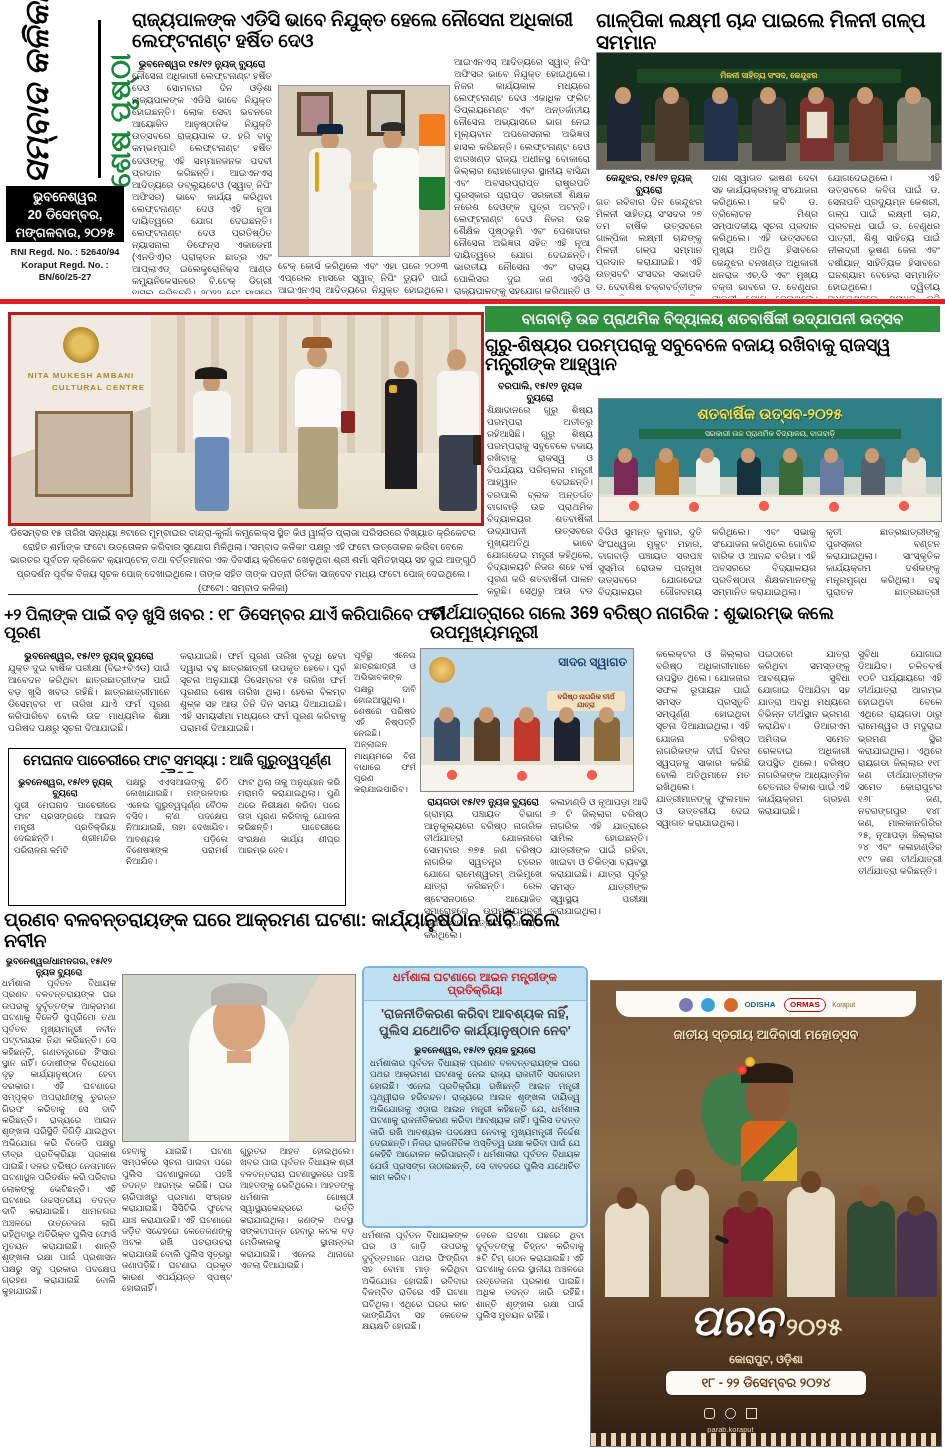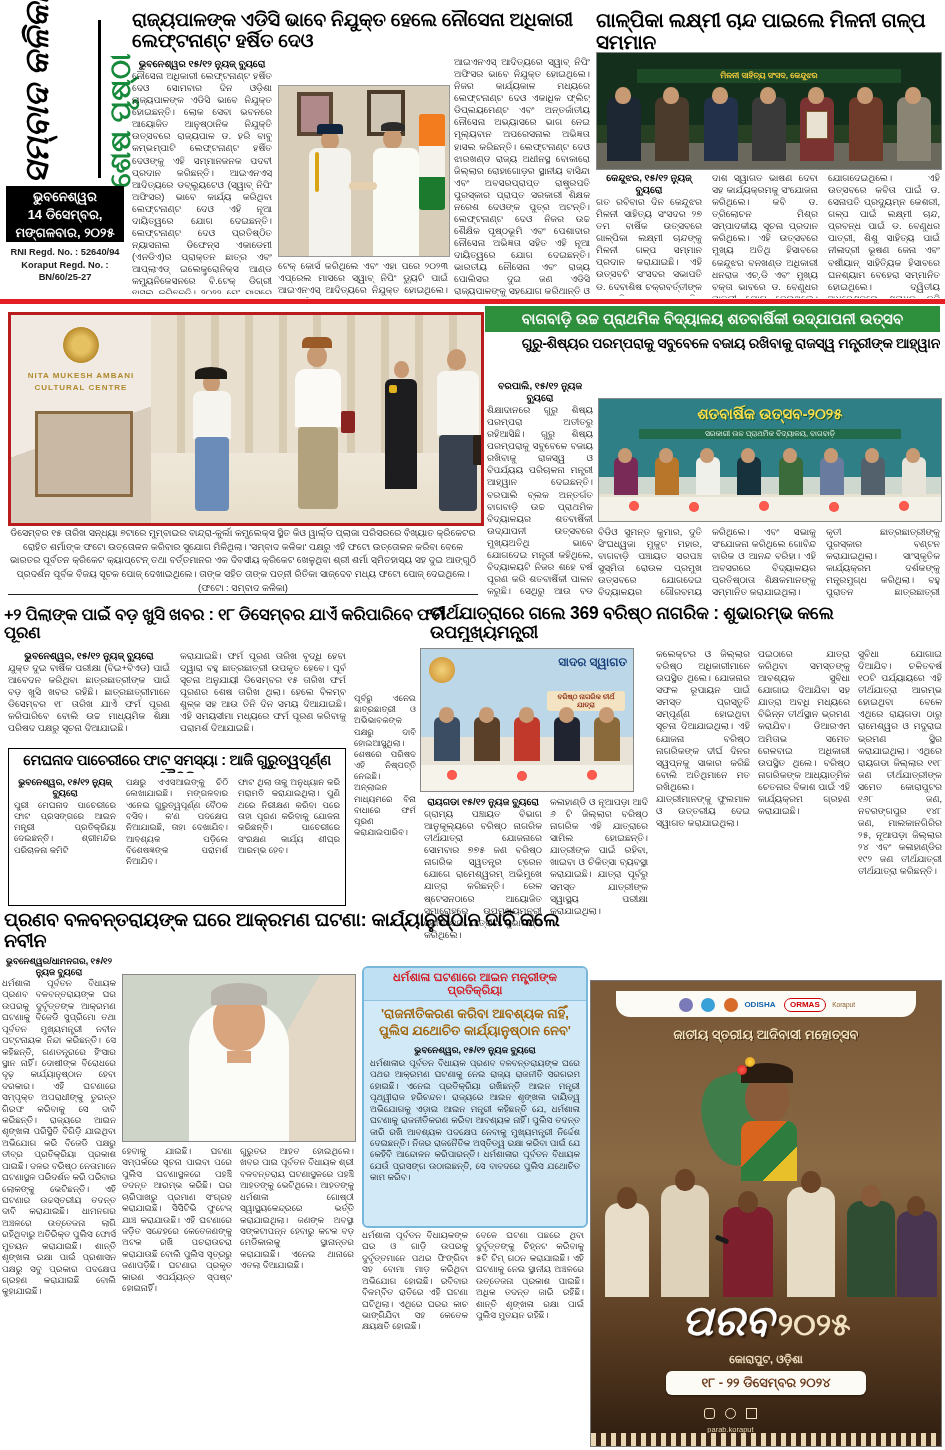--- a/index.html
+++ b/index.html
@@ -27,21 +27,21 @@
 
   <div class="abs vwrap" style="left:4px;top:12px;width:92px;height:170px;">
     <span class="vtxt" style="left:14px;top:172px;font-size:33px;font-weight:800;font-style:italic;color:#000;">ସମ୍ବାଦ କଳିକା</span>
   </div>
   <div class="abs" style="left:98px;top:20px;width:3px;height:158px;background:#000;"></div>
   <div class="abs vwrap" style="left:102px;top:12px;width:34px;height:170px;">
     <span class="vtxt" style="left:2px;top:176px;font-size:29px;font-weight:800;color:#17893b;">ଶେଷ ପୃଷ୍ଠା</span>
   </div>
   <div class="abs" style="left:6px;top:186px;width:118px;height:56px;background:#000;color:#fff;text-align:center;font-weight:bold;font-size:13px;line-height:1.4;padding-top:2px;box-sizing:border-box;">
     <div>ଭୁବନେଶ୍ୱର</div>
-    <div>14 ଡିସେମ୍ବର,</div>
+    <div>20 ଡିସେମ୍ବର,</div>
     <div>ମଙ୍ଗଳବାର, ୨୦୨୫</div>
   </div>
   <div class="abs" style="left:0;top:246px;width:130px;text-align:center;font-size:9.3px;font-weight:bold;color:#222;line-height:1.35;">
     <div>RNI Regd. No. : 52640/94</div>
     <div>Koraput Regd. No. :</div>
     <div>BN/60/25-27</div>
   </div>
 
   <div class="abs hl" style="left:132px;top:10px;width:458px;height:44px;font-size:19px;">ରାଜ୍ୟପାଳଙ୍କ ଏଡିସି ଭାବେ ନିଯୁକ୍ତ ହେଲେ ନୌସେନା ଅଧିକାରୀ ଲେଫ୍ଟନାଣ୍ଟ ହର୍ଷିତ ଦେଓ</div>
   <div class="abs" style="left:132px;top:58px;width:140px;height:238px;">
@@ -98,21 +98,21 @@
   </div>
   <div class="abs bt" style="left:712px;top:172px;width:106px;height:126px;">ଦାଶ ସ୍ୱାଗତ ଭାଷଣ ଦେବା ସହ କାର୍ଯ୍ୟକ୍ରମକୁ ସଂଯୋଜନା କରିଥିଲେ। କବି ଡ. ତ୍ରିଲୋଚନ ମିଶ୍ର ସମ୍ପାଦକୀୟ ସୂଚନା ପ୍ରଦାନ କରିଥିଲେ। ଏହି ଉତ୍ସବରେ ମୁଖ୍ୟ ଅତିଥି ହିସାବରେ କେନ୍ଦୁଝର ବନଖଣ୍ଡ ଅଧିକାରୀ ଧନରାଜ ଏଚ୍.ଡି ଏବଂ ମୁଖ୍ୟ ବକ୍ତା ଭାବରେ ଡ. ବେଣୁଧର ପାତ୍ରୀ ଯୋଗ ଦେଇଥିଲେ। ଡ. ଅନିଲ କୁମାର ଦାଶ ସମ୍ମାନିତ ଅତିଥି ଭାବେ</div>
   <div class="abs bt" style="left:828px;top:172px;width:112px;height:126px;">ଯୋଗଦେଇଥିଲେ। ଏହି ଉତ୍ସବରେ କବିତା ପାଇଁ ଡ. ସେନାପତି ପ୍ରଦ୍ୟୁମ୍ନ କେଶରୀ, ଗଳ୍ପ ପାଇଁ ଲକ୍ଷ୍ମୀ ଚାନ୍ଦ, ପ୍ରବନ୍ଧ ପାଇଁ ଡ. ବେଣୁଧର ପାତ୍ରୀ, ଶିଶୁ ସାହିତ୍ୟ ପାଇଁ ନୀଳାଦ୍ରୀ ଭୂଷଣ ଜେନା ଏବଂ ବର୍ଷୀୟାନ୍ ସାହିତ୍ୟିକ ହିସାବରେ ଘନଶ୍ୟାମ ବେହେରା ସମ୍ମାନିତ ହୋଇଥିଲେ। ଦ୍ୱିତୀୟ ଅଧିବେଶନରେ ଶତାଧିକ କବି ସେମାନଙ୍କ କବିତା ପାଠ କରିଥିଲେ।</div>
 
   <div class="abs rule-red" style="left:0;top:299px;width:945px;height:5px;"></div>
 
   <div class="abs photo" style="left:8px;top:312px;width:470px;height:208px;border:3px solid #b91c1c;">
     <div class="abs" style="left:0;top:0;width:140px;height:208px;background:linear-gradient(160deg,#f0eae2 0 55%,#d9cdbd 55% 100%);">
       <div class="abs" style="left:52px;top:12px;width:36px;height:36px;border-radius:50%;background:radial-gradient(circle,#e6c161 0 35%,#b98c2e 70%,#efe9e2 72%);"></div>
       <div class="abs" style="left:6px;top:56px;width:128px;text-align:center;color:#b08a2e;font-size:8px;font-weight:bold;letter-spacing:1px;">NITA MUKESH AMBANI</div>
-      <div class="abs" style="left:6px;top:68px;width:128px;text-align:center;color:#b08a2e;font-size:8px;font-weight:bold;letter-spacing:1px;">CULTURAL CENTRE</div>
+      <div class="abs" style="left:6px;top:68px;width:128px;text-align:right;color:#b08a2e;font-size:8px;font-weight:bold;letter-spacing:1px;">CULTURAL CENTRE</div>
       <div class="abs" style="left:24px;top:96px;width:92px;height:80px;background:#c9b9a4;border:3px solid #8a6a42;"></div>
     </div>
     <div class="abs" style="left:140px;top:0;width:330px;height:208px;background:repeating-linear-gradient(90deg,#e8dfcf 0 26px,#d8cbb4 26px 34px),linear-gradient(180deg,#e8e0d2,#cbbda6);">
       <div class="abs" style="left:0;bottom:0;width:330px;height:70px;background:linear-gradient(180deg,#efe8da,#e7ddc9);"></div>
       <div class="head" style="left:52px;top:58px;width:17px;height:19px;"></div>
       <div class="abs" style="left:44px;top:52px;width:32px;height:12px;background:#1e1a16;border-radius:50% 50% 0 0;"></div>
       <div class="abs" style="left:42px;top:76px;width:38px;height:48px;background:#f6f4ee;border-radius:8px 8px 0 0;"></div>
       <div class="abs" style="left:44px;top:122px;width:34px;height:74px;background:#6b8cb8;border-radius:4px;"></div>
       <div class="head" style="left:156px;top:30px;width:20px;height:22px;"></div>
       <div class="abs" style="left:151px;top:22px;width:30px;height:11px;background:#9a5b28;border-radius:6px 6px 0 0;"></div>
@@ -124,21 +124,21 @@
       <div class="abs" style="left:238px;top:70px;width:8px;height:8px;background:#e3b31e;border-radius:2px;"></div>
       <div class="head" style="left:296px;top:34px;width:19px;height:21px;"></div>
       <div class="abs" style="left:286px;top:56px;width:42px;height:64px;background:#f6f5f0;border-radius:8px 8px 0 0;"></div>
       <div class="abs" style="left:288px;top:120px;width:38px;height:76px;background:#39414f;border-radius:4px;"></div>
       <div class="abs" style="left:322px;top:120px;width:16px;height:30px;background:#2a2118;border-radius:2px;"></div>
     </div>
   </div>
   <div class="abs cap" style="left:8px;top:526px;width:470px;height:68px;border-bottom:1.5px solid #222;">ଡିସେମ୍ବର ୧୫ ତାରିଖ ସନ୍ଧ୍ୟା ୭ଟାରେ ମୁମ୍ବାଇର ବାନ୍ଦ୍ରା-କୁର୍ଲା କମ୍ପ୍ଲେକ୍ସ ସ୍ଥିତ କିଓ ୱାର୍ଲ୍ଡ ପ୍ଲାଜା ପରିସରରେ ବିଖ୍ୟାତ କ୍ରିକେଟର ରୋହିତ ଶର୍ମାଙ୍କ ଫଟୋ ଉତ୍ତୋଳନ କରିବାର ସୁଯୋଗ ମିଳିଥିଲା। 'ସମ୍ବାଦ କଳିକା' ପକ୍ଷରୁ ଏହି ଫଟୋ ଉତ୍ତୋଳନ କରିବା ବେଳେ ଭାରତର ପୂର୍ବତନ କ୍ରିକେଟ କ୍ୟାପ୍ଟେନ୍ ତଥା ବର୍ତ୍ତମାନର ଏକ ଦିବସୀୟ କ୍ରିକେଟ ଖେଳୁଥିବା ଶ୍ରୀ ଶର୍ମା ସ୍ମିତହାସ୍ୟ ସହ ଦୁଇ ଆଙ୍ଗୁଠି ପ୍ରଦର୍ଶନ ପୂର୍ବକ ବିଜୟ ସୂଚକ ପୋଜ୍ ଦେଖାଇଥିଲେ। ତାଙ୍କ ସହିତ ତାଙ୍କ ପତ୍ନୀ ରିତିକା ସାଜ୍‌ଦେବ ମଧ୍ୟ ଫଟୋ ପୋଜ୍ ଦେଇଥିଲେ। (ଫଟୋ : ସମ୍ବାଦ କଳିକା)</div>
 
   <div class="abs" style="left:485px;top:306px;width:455px;height:26px;background:#2e8f3d;color:#fff;font-weight:bold;font-size:15px;text-align:center;line-height:26px;overflow:hidden;">ବାଗବାଡ଼ି ଉଚ୍ଚ ପ୍ରାଥମିକ ବିଦ୍ୟାଳୟ ଶତବାର୍ଷିକୀ ଉଦ୍‌ଯାପନୀ ଉତ୍ସବ</div>
-  <div class="abs hl" style="left:485px;top:336px;width:455px;height:40px;font-size:14px;text-align:right;">ଗୁରୁ-ଶିଷ୍ୟର ପରମ୍ପରାକୁ ସବୁବେଳେ ବଜାୟ ରଖିବାକୁ ରାଜସ୍ୱ ମନ୍ତ୍ରୀଙ୍କ ଆହ୍ୱାନ</div>
+  <div class="abs hl" style="left:485px;top:336px;width:455px;height:40px;font-size:18px;text-align:left;">ଗୁରୁ-ଶିଷ୍ୟର ପରମ୍ପରାକୁ ସବୁବେଳେ ବଜାୟ ରଖିବାକୁ ରାଜସ୍ୱ ମନ୍ତ୍ରୀଙ୍କ ଆହ୍ୱାନ</div>
   <div class="abs" style="left:487px;top:380px;width:106px;height:218px;">
     <div class="dl">ବରପାଲି, ୧୫/୧୨ ନ୍ୟୁଜ ବ୍ୟୁରୋ</div>
     <div class="bt" style="height:196px;">ଶିକ୍ଷାଦାନରେ ଗୁରୁ ଶିଷ୍ୟ ପରମ୍ପରା ଅତୀତରୁ ରହିଆସିଛି। ଗୁରୁ ଶିଷ୍ୟ ପରମ୍ପରାକୁ ସବୁବେଳେ ବଜାୟ ରଖିବାକୁ ରାଜସ୍ୱ ଓ ବିପର୍ଯ୍ୟୟ ପରିଚାଳନା ମନ୍ତ୍ରୀ ଆହ୍ୱାନ ଦେଇଛନ୍ତି। ବରପାଲି ବ୍ଲକ ଅନ୍ତର୍ଗତ ବାଗବାଡ଼ି ଉଚ୍ଚ ପ୍ରାଥମିକ ବିଦ୍ୟାଳୟର ଶତବାର୍ଷିକୀ ଉଦ୍‌ଯାପନୀ ଉତ୍ସବରେ ମୁଖ୍ୟଅତିଥି ଭାବେ ଯୋଗଦେଇ ମନ୍ତ୍ରୀ କହିଥିଲେ, ବିଦ୍ୟାଳୟଟି ନିଜର ଶହେ ବର୍ଷ ପୂରଣ କରି ଶତବାର୍ଷିକୀ ପାଳନ କରୁଛି। ସେଥିରୁ ଆଉ ବଡ ଉଦାହରଣ କ'ଣ ହୋଇପାରେ।</div>
   </div>
   <div class="abs photo" style="left:598px;top:398px;width:342px;height:122px;border:1px solid #888;background:linear-gradient(180deg,#2f7f86 0 64%,#cfd8cf 64% 78%,#e8e2d2 78%);">
     <div class="abs" style="left:10px;top:6px;width:322px;text-align:center;color:#ffe14d;font-size:15px;font-weight:800;text-shadow:1px 1px 0 #14532d;">ଶତବାର୍ଷିକ ଉତ୍ସବ-୨୦୨୫</div>
     <div class="abs" style="left:40px;top:30px;width:262px;text-align:center;color:#fff;font-size:7.5px;background:#226b4a;">ସରକାରୀ ଉଚ୍ଚ ପ୍ରାଥମିକ ବିଦ୍ୟାଳୟ, ବାଗବାଡ଼ି</div>
     <div class="abs" style="left:6px;bottom:26px;width:330px;height:38px;display:flex;justify-content:space-around;">
       <span style="width:24px;background:#7a2a56;border-radius:6px 6px 0 0;position:relative;">
           <span class="head" style="left:4px;top:-9px;width:14px;height:15px;"></span>
@@ -176,21 +176,21 @@
   <div class="abs bt" style="left:598px;top:526px;width:104px;height:72px;">ବିଡିଓ ସୁମନ୍ତ କୁମାର, ଦୁତି ସିଂଘଧ୍ୱଜା ମୁକୁଟ ମହାର, ବାଗବାଡ଼ି ପଞ୍ଚାୟତ ସରପଞ୍ଚ ସୁସ୍ମିତା ରୋଉଳ ପ୍ରମୁଖ ଉତ୍ସବରେ ଯୋଗଦେଇ ବିଦ୍ୟାଳୟର ଗୌରବମୟ ଇତିହାସ ସମ୍ପର୍କରେ ଆଲୋକପାତ କରିଥିଲେ।</div>
   <div class="abs bt" style="left:712px;top:526px;width:104px;height:72px;">କରିଥିଲେ। ଏବଂ ସଭାକୁ ସଂଯୋଜନା କରିଥିଲେ ଗୋବିନ୍ଦ ବାରିକ ଓ ଆନନ୍ଦ ବରିହା। ଏହି ଅବସରରେ ବିଦ୍ୟାଳୟର ପ୍ରତିଷ୍ଠାତା ଶିକ୍ଷକମାନଙ୍କୁ ସମ୍ମାନିତ କରାଯାଇଥିଲା।</div>
   <div class="abs bt" style="left:826px;top:526px;width:114px;height:72px;">କୃତୀ ଛାତ୍ରଛାତ୍ରୀଙ୍କୁ ପୁରସ୍କାର ବଣ୍ଟନ କରାଯାଇଥିଲା। ସାଂସ୍କୃତିକ କାର୍ଯ୍ୟକ୍ରମ ଦର୍ଶକଙ୍କୁ ମନ୍ତ୍ରମୁଗ୍ଧ କରିଥିଲା। ବହୁ ପୁରାତନ ଛାତ୍ରଛାତ୍ରୀ ଉତ୍ସବରେ ସାମିଲ ହୋଇଥିଲେ।</div>
 
   <div class="abs hl" style="left:4px;top:606px;width:458px;height:38px;font-size:16.5px;">+୨ ପିଲାଙ୍କ ପାଇଁ ବଡ଼ ଖୁସି ଖବର : ୧୮ ଡିସେମ୍ବର ଯାଏଁ କରିପାରିବେ ଫର୍ମ ପୂରଣ</div>
   <div class="abs" style="left:8px;top:650px;width:162px;height:92px;">
     <div class="dl">ଭୁବନେଶ୍ୱର, ୧୫/୧୨ ନ୍ୟୁଜ୍ ବ୍ୟୁରୋ</div>
     <div class="bt" style="height:78px;">ଯୁକ୍ତ ଦୁଇ ବାର୍ଷିକ ପରୀକ୍ଷା (ବିଇ+ବିଏଡ) ପାଇଁ ଆବେଦନ କରିଥିବା ଛାତ୍ରଛାତ୍ରୀଙ୍କ ପାଇଁ ବଡ଼ ଖୁସି ଖବର ରହିଛି। ଛାତ୍ରଛାତ୍ରୀମାନେ ଡିସେମ୍ବର ୧୮ ତାରିଖ ଯାଏଁ ଫର୍ମ ପୂରଣ କରିପାରିବେ ବୋଲି ଉଚ୍ଚ ମାଧ୍ୟମିକ ଶିକ୍ଷା ପରିଷଦ ପକ୍ଷରୁ ସୂଚନା ଦିଆଯାଇଛି।</div>
   </div>
   <div class="abs bt" style="left:180px;top:650px;width:166px;height:92px;">କରାଯାଇଛି। ଫର୍ମ ପୂରଣ ତାରିଖ ବୃଦ୍ଧି ହେବା ଦ୍ୱାରା ବହୁ ଛାତ୍ରଛାତ୍ରୀ ଉପକୃତ ହେବେ। ପୂର୍ବ ସୂଚନା ଅନୁଯାୟୀ ଡିସେମ୍ବର ୧୫ ତାରିଖ ଫର୍ମ ପୂରଣର ଶେଷ ତାରିଖ ଥିଲା। ହେଲେ ବିଳମ୍ବ ଶୁଳ୍କ ସହ ଆଉ ତିନି ଦିନ ସମୟ ଦିଆଯାଇଛି। ଏହି ସମୟସୀମା ମଧ୍ୟରେ ଫର୍ମ ପୂରଣ କରିବାକୁ ପରାମର୍ଶ ଦିଆଯାଇଛି।</div>
-  <div class="abs bt" style="left:354px;top:650px;width:62px;height:256px;font-size:8.6px;margin-top:43px;">ପୂର୍ବରୁ ଏନେଇ ଛାତ୍ରଛାତ୍ରୀ ଓ ଅଭିଭାବକଙ୍କ ପକ୍ଷରୁ ଦାବି ହୋଇଆସୁଥିଲା। ଶେଷରେ ପରିଷଦ ଏହି ନିଷ୍ପତ୍ତି ନେଇଛି। ଅନ୍‌ଲାଇନ ମାଧ୍ୟମରେ ବିନା ବାଧାରେ ଫର୍ମ ପୂରଣ କରାଯାଇପାରିବ।</div>
+  <div class="abs bt" style="left:354px;top:650px;width:62px;height:256px;font-size:8.6px;">ପୂର୍ବରୁ ଏନେଇ ଛାତ୍ରଛାତ୍ରୀ ଓ ଅଭିଭାବକଙ୍କ ପକ୍ଷରୁ ଦାବି ହୋଇଆସୁଥିଲା। ଶେଷରେ ପରିଷଦ ଏହି ନିଷ୍ପତ୍ତି ନେଇଛି। ଅନ୍‌ଲାଇନ ମାଧ୍ୟମରେ ବିନା ବାଧାରେ ଫର୍ମ ପୂରଣ କରାଯାଇପାରିବ।</div>
 
   <div class="abs" style="left:8px;top:748px;width:338px;height:158px;border:1.5px solid #000;box-sizing:border-box;padding:4px 5px;">
     <div class="hl" style="font-size:14.5px;text-align:center;height:20px;">ମେଘନାଦ ପାଚେରୀରେ ଫାଟ ସମସ୍ୟା : ଆଜି ଗୁରୁତ୍ୱପୂର୍ଣ୍ଣ ବୈଠକ</div>
     <div style="position:relative;height:124px;margin-top:4px;">
       <div class="abs" style="left:0;top:0;width:102px;height:124px;">
         <div class="dl" style="font-size:9px;">ଭୁବନେଶ୍ୱର, ୧୫/୧୨ ନ୍ୟୁଜ୍ ବ୍ୟୁରୋ</div>
         <div class="bt" style="font-size:8.7px;height:98px;">ପୁରୀ ମେଘନାଦ ପାଚେରୀରେ ଫାଟ ପ୍ରସଙ୍ଗରେ ଆଇନ ମନ୍ତ୍ରୀ ପ୍ରତିକ୍ରିୟା ଦେଇଛନ୍ତି। ଶ୍ରୀମନ୍ଦିର ପରିଚାଳନା କମିଟି</div>
       </div>
       <div class="abs bt" style="left:112px;top:0;width:102px;height:124px;font-size:8.7px;">ପକ୍ଷରୁ ଏଏସଆଇଙ୍କୁ ଚିଠି ଲେଖାଯାଇଛି। ମଙ୍ଗଳବାର ଏନେଇ ଗୁରୁତ୍ୱପୂର୍ଣ୍ଣ ବୈଠକ ବସିବ। କ'ଣ ପଦକ୍ଷେପ ନିଆଯାଇଛି, ତାହା ଦେଖାଯିବ। ଆବଶ୍ୟକ ପଡ଼ିଲେ ବିଶେଷଜ୍ଞଙ୍କ ପରାମର୍ଶ ନିଆଯିବ।</div>
       <div class="abs bt" style="left:224px;top:0;width:102px;height:124px;font-size:8.7px;">ଫାଟ ଥିଲା ତାକୁ ଅନୁଧ୍ୟାନ କରି ମରାମତି କରାଯାଇଥିଲା। ପୁଣି ଥରେ ନିରୀକ୍ଷଣ କରିବା ପରେ ତାହା ପୂରଣ କରିବାକୁ ଯୋଜନା କରିଛନ୍ତି। ପାଚେରୀରେ ସଂରକ୍ଷଣ କାର୍ଯ୍ୟ ଶୀଘ୍ର ଆରମ୍ଭ ହେବ।</div>
@@ -243,21 +243,21 @@
     <div class="abs" style="left:66px;top:26px;width:100px;height:140px;background:#fbfbf8;border-radius:46px 46px 0 0;"></div>
     <div class="head" style="left:90px;top:16px;width:52px;height:60px;background:#d9a57e;"></div>
     <div class="abs" style="left:88px;top:8px;width:56px;height:22px;background:#b9b5ad;border-radius:50% 50% 0 0;"></div>
     <div class="abs" style="left:104px;top:76px;width:24px;height:12px;background:#d9a57e;"></div>
   </div>
   <div class="abs bt" style="left:122px;top:1146px;width:110px;height:300px;font-size:8.8px;">ହେବାକୁ ଯାଇଛି। ଘଟଣା ସମ୍ପର୍କରେ ସୂଚନା ପାଇବା ପରେ ପୁଲିସ ଘଟଣାସ୍ଥଳରେ ପହଞ୍ଚି ତଦନ୍ତ ଆରମ୍ଭ କରିଛି। ଘର ଚାରିପାଖରୁ ପ୍ରମାଣ ସଂଗ୍ରହ କରାଯାଇଛି। ସିସିଟିଭି ଫୁଟେଜ୍ ଯାଞ୍ଚ କରାଯାଉଛି। ଏହି ଘଟଣାରେ ଜଡ଼ିତ ସନ୍ଦେହରେ କେତେଜଣଙ୍କୁ ଅଟକ ରଖି ପଚରାଉଚରା କରାଯାଉଛି ବୋଲି ପୁଲିସ ସୂତ୍ରରୁ ଜଣାପଡ଼ିଛି। ଘଟଣାର ପ୍ରକୃତ କାରଣ ଏପର୍ଯ୍ୟନ୍ତ ସ୍ପଷ୍ଟ ହୋଇନାହିଁ।</div>
   <div class="abs bt" style="left:240px;top:1146px;width:114px;height:300px;font-size:8.8px;">ଗୁରୁତର ଆହତ ହୋଇଥିଲେ। ଖବର ପାଇ ପୂର୍ବତନ ବିଧାୟକ ଶ୍ରୀ ବଳବନ୍ତରାୟ ଘଟଣାସ୍ଥଳରେ ପହଞ୍ଚି ଆହତଙ୍କୁ ଭେଟିଥିଲେ। ଆହତଙ୍କୁ ଧର୍ମଶାଳା ଗୋଷ୍ଠୀ ସ୍ୱାସ୍ଥ୍ୟକେନ୍ଦ୍ରରେ ଭର୍ତ୍ତି କରାଯାଇଥିଲା। ଜଣଙ୍କ ଅବସ୍ଥା ସଙ୍କଟାପନ୍ନ ହେବାରୁ କଟକ ବଡ଼ ମେଡିକାଲକୁ ସ୍ଥାନାନ୍ତର କରାଯାଇଛି। ଏନେଇ ଥାନାରେ ଏତଲା ଦିଆଯାଇଛି।</div>
 
   <div class="abs box-blue" style="left:362px;top:966px;width:222px;height:258px;">
     <div style="background:#bfe0f2;color:#d31920;font-weight:800;font-size:11.5px;text-align:center;padding:3px 2px;border-bottom:1px solid #8fc1de;">ଧର୍ମଶାଳା ଘଟଣାରେ ଆଇନ ମନ୍ତ୍ରୀଙ୍କ ପ୍ରତିକ୍ରିୟା</div>
-    <div style="color:#a16207;font-weight:800;font-size:13px;text-align:center;padding:5px 8px;line-height:1.3;">'ରାଜନୀତିକରଣ କରିବା ଆବଶ୍ୟକ ନାହିଁ, ପୁଲିସ ଯଥୋଚିତ କାର୍ଯ୍ୟାନୁଷ୍ଠାନ ନେବ'</div>
+    <div style="color:#404040;font-weight:800;font-size:13px;text-align:center;padding:5px 8px;line-height:1.3;">'ରାଜନୀତିକରଣ କରିବା ଆବଶ୍ୟକ ନାହିଁ, ପୁଲିସ ଯଥୋଚିତ କାର୍ଯ୍ୟାନୁଷ୍ଠାନ ନେବ'</div>
     <div class="dl" style="font-size:9px;">ଭୁବନେଶ୍ୱର, ୧୫/୧୨ ନ୍ୟୁଜ ବ୍ୟୁରୋ</div>
     <div class="bt" style="font-size:8.8px;padding:2px 6px;height:148px;">ଧର୍ମଶାଳାର ପୂର୍ବତନ ବିଧାୟକ ପ୍ରଣବ ବଳବନ୍ତରାୟଙ୍କ ଘରେ ପଥର ଆକ୍ରମଣ ଘଟଣାକୁ ନେଇ ରାଜ୍ୟ ରାଜନୀତି ସରଗରମ ହୋଇଛି। ଏନେଇ ପ୍ରତିକ୍ରିୟା ରଖିଛନ୍ତି ଆଇନ ମନ୍ତ୍ରୀ ପୃଥ୍ୱୀରାଜ ହରିଚନ୍ଦନ। ରାଜ୍ୟରେ ଆଇନ ଶୃଙ୍ଖଳା ଦାୟିତ୍ୱ ଅଭିଯୋଗକୁ ଏଡ଼ାଇ ଆଇନ ମନ୍ତ୍ରୀ କହିଛନ୍ତି ଯେ, ଧର୍ମଶାଳା ଘଟଣାକୁ ରାଜନୀତିକରଣ କରିବା ଆବଶ୍ୟକ ନାହିଁ। ପୁଲିସ ତଦନ୍ତ ଜାରି ରଖି ଆବଶ୍ୟକ ପଦକ୍ଷେପ ନେବାକୁ ମୁଖ୍ୟମନ୍ତ୍ରୀ ନିର୍ଦ୍ଦେଶ ଦେଇଛନ୍ତି। ନିଜର ରାଜନୈତିକ ଅସ୍ତିତ୍ୱ ରକ୍ଷା କରିବା ପାଇଁ ଯେ କେହିବି ଆନ୍ଦୋଳନ କରିପାରନ୍ତି। ଧର୍ମଶାଳାର ପୂର୍ବତନ ବିଧାୟକ ଯେଉଁ ପ୍ରସଙ୍ଗ ଉଠାଇଛନ୍ତି, ସେ ବାବଦରେ ପୁଲିସ ଯଥୋଚିତ କାମ କରିବ।</div>
   </div>
   <div class="abs bt" style="left:362px;top:1230px;width:106px;height:216px;font-size:8.8px;">ଧର୍ମଶାଳା ପୂର୍ବତନ ବିଧାୟକଙ୍କ ଘର ଓ ଗାଡ଼ି ଉପରକୁ ଦୁର୍ବୃତ୍ତମାନେ ପଥର ଫିଙ୍ଗିବା ସହ ବୋମା ମାଡ଼ କରିଥିବା ଅଭିଯୋଗ ହୋଇଛି। ରବିବାର ବିଳମ୍ବିତ ରାତିରେ ଏହି ଘଟଣା ଘଟିଥିଲା। ଏଥିରେ ଘରର କାଚ ଭାଙ୍ଗିଯିବା ସହ କେତେକ କ୍ଷୟକ୍ଷତି ହୋଇଛି।</div>
   <div class="abs bt" style="left:476px;top:1230px;width:108px;height:216px;font-size:8.8px;">ବେଳେ ଘଟଣା ପଛରେ ଥିବା ଦୁର୍ବୃତ୍ତଙ୍କୁ ଚିହ୍ନଟ କରିବାକୁ ୫ଟି ଟିମ୍ ଗଠନ କରାଯାଇଛି। ଏହି ଘଟଣାକୁ ନେଇ ସ୍ଥାନୀୟ ଅଞ୍ଚଳରେ ଉତ୍ତେଜନା ପ୍ରକାଶ ପାଇଛି। ଅଧିକ ତଦନ୍ତ ଜାରି ରହିଛି। ଶାନ୍ତି ଶୃଙ୍ଖଳା ରକ୍ଷା ପାଇଁ ପୁଲିସ ମୁତୟନ ରହିଛି।</div>
 
   <div class="abs" style="left:590px;top:980px;width:350px;height:465px;background:linear-gradient(180deg,#7a5a38 0 8%,#8a6a45 40%,#5a3d22 75%,#2f1d10 100%);border:1px solid #777;overflow:hidden;">
     <div class="abs" style="left:25px;top:10px;width:300px;height:26px;background:#fdfbf6;border-radius:0 0 14px 14px;text-align:center;line-height:26px;">
       <span class="logo-dot" style="background:#7a7ab8;"></span>
       <span class="logo-dot" style="background:#3aa0d8;"></span>
@@ -291,21 +291,21 @@
         </div>
       <div class="abs" style="left:248px;top:24px;width:48px;height:96px;background:#2e4d33;border-radius:14px 14px 0 0;">
           <span class="head" style="left:14px;top:-16px;width:20px;height:22px;background:#8a5b3a;"></span>
         </div>
       <div class="abs" style="left:298px;top:34px;width:40px;height:86px;background:#4a3550;border-radius:12px 12px 0 0;">
           <span class="head" style="left:10px;top:-15px;width:18px;height:20px;background:#6b4326;"></span>
         </div>
     </div>
     <div class="abs" style="left:0;top:316px;width:350px;text-align:center;">
       <span style="font-size:42px;font-weight:800;font-style:italic;color:#fff;text-shadow:2px 2px 2px #2a180c;text-align:right;">ପରବ</span>
-      <span style="font-size:31px;font-weight:800;color:#f3e2c2;">୨୦୨୫</span>
+      <span style="font-size:24px;font-weight:800;color:#f3e2c2;">୨୦୨୫</span>
     </div>
     <div class="abs" style="left:0;top:372px;width:350px;text-align:center;color:#f3e2c2;font-size:11px;font-weight:bold;">କୋରାପୁଟ, ଓଡ଼ିଶା</div>
     <div class="abs" style="left:75px;top:390px;width:200px;height:24px;background:#fdfbf6;border-radius:6px;text-align:center;line-height:24px;color:#6b3a1a;font-weight:800;font-size:13px;box-shadow:0 1px 2px #0006;">୧୮ - ୨୨ ଡିସେମ୍ବର ୨୦୨୪</div>
     <div class="abs" style="left:0;top:424px;width:279px;text-align:center;">
       <span style="display:inline-block;width:9px;height:9px;border:1.5px solid #f3e2c2;border-radius:3px;margin:0 3px;"></span>
       <span style="display:inline-block;width:9px;height:9px;border:1.5px solid #f3e2c2;border-radius:50%;margin:0 3px;"></span>
       <span style="display:inline-block;width:9px;height:9px;border:1.5px solid #f3e2c2;margin:0 3px;"></span>
       <div style="color:#e8d6b2;font-size:7.5px;margin-top:2px;">parab.koraput</div>
     </div>
     <div class="abs" style="left:0;bottom:0;width:350px;height:13px;background:repeating-linear-gradient(90deg,#e8d6b2 0 5px,#3a2415 5px 10px);"></div>

